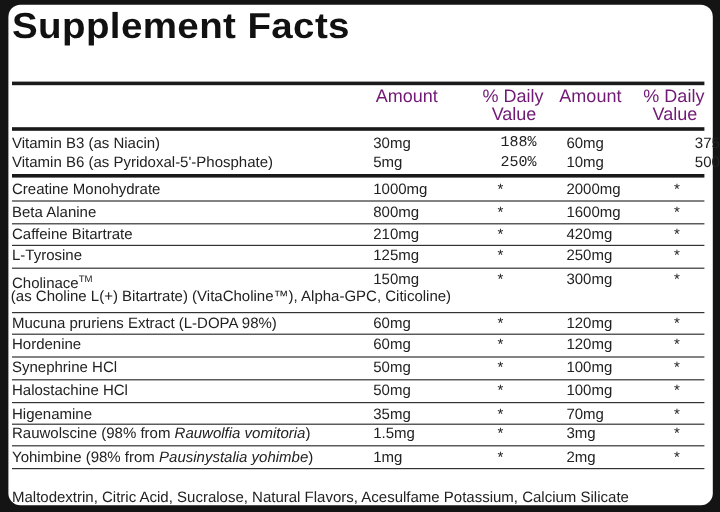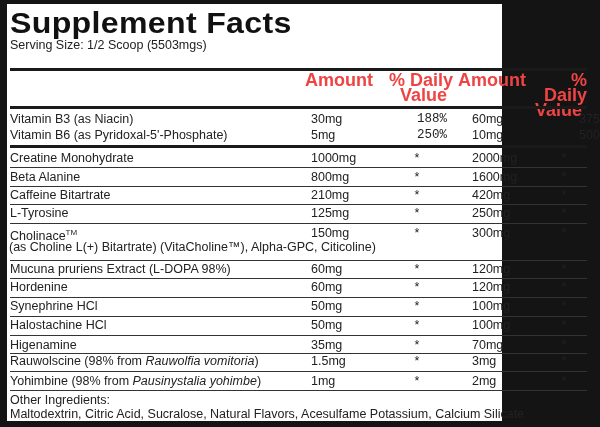--- a/index.html
+++ b/index.html
@@ -5,60 +5,60 @@
   html, body { margin: 0; padding: 0; }
   body {
     width: 600px; height: 427px; overflow: hidden;
     background: #141414;
     font-family: "Liberation Sans", sans-serif;
     color: #1e1e1e;
   }
   .panel {
     position: absolute;
     left: 7px; top: 4px;
-    width: 495px; height: 417px;
+    width: 587px; height: 417px;
     background: #ffffff;
+    border-radius: 10px;
   }
   .title {
     position: absolute; left: 3px; top: 4px;
     font-size: 30px; font-weight: bold; letter-spacing: 0.3px;
     color: #111; line-height: 30px;
     transform: scaleX(1.07); transform-origin: left;
   }
   .serving {
     position: absolute; left: 3px;
     font-size: 12.5px; line-height: 14px; color: #222;
   }
   .rule { position: absolute; left: 3px; width: 577px; background: #1a1a1a; }
   .rule.thick { height: 3px; }
   .rule.thin { height: 1px; background: #333; }
   .hdr {
-    position: absolute; font-weight: bold; font-size: 18px;
-    line-height: 15px; text-align: center; color: #ef4444;
+    position: absolute; font-weight: normal; font-size: 15px;
+    line-height: 15px; text-align: center; color: #701a75;
   }
   .row { position: absolute; left: 0; width: 587px; font-size: 12.5px; line-height: 14px; color: #222; }
   .row .name { position: absolute; left: 3px; white-space: nowrap; }
   .row .sub { position: absolute; left: 2px; top: 14px; white-space: nowrap; }
   .row .c1 { position: absolute; left: 304px; white-space: nowrap; }
   .row .c2 { position: absolute; left: 380px; width: 60px; text-align: center; white-space: nowrap; }
   .row .c3 { position: absolute; left: 465px; white-space: nowrap; }
   .row .c4 { position: absolute; left: 535px; width: 44px; text-align: center; white-space: nowrap; }
   .row .c2.pct { left: 394px; width: 46px; text-align: right; font-family: Liberation Mono, monospace; }
   .row .c4.pct { left: 560px; width: 44px; text-align: right; }
   .row .c1.vit { left: 304px; }
   i { font-style: italic; }
   sup { font-size: 8px; vertical-align: 5px; }
   .other { position: absolute; left: 3px; font-size: 12.5px; line-height: 14px; color: #222; white-space: nowrap; }
 </style>
 </head>
 <body>
 
 <div class="panel">
   <div class="title">Supplement Facts</div>
-  <div class="serving" style="top:34px">Serving Size: 1/2 Scoop (5503mgs)</div>
 
   <div class="rule thick" style="top:64px"></div>
 
   <div class="hdr" style="left:282px; top:69px; width:100px;">
     <div>Amount</div>
   </div>
   <div class="hdr" style="left:380px; top:69px; width:66px; text-align:right;">
     <div>% Daily</div>
     <div style="padding-right:6px">Value</div>
   </div>
@@ -191,15 +191,14 @@
 
   <div class="row" style="top:370px">
     <span class="name"><span>Yohimbine (98% from </span><i>Pausinystalia yohimbe</i><span>)</span></span>
     <span class="c1">1mg</span>
     <span class="c2">*</span>
     <span class="c3">2mg</span>
     <span class="c4">*</span>
   </div>
   <div class="rule thin" style="top:386px"></div>
 
-  <div class="other" style="top:389px">Other Ingredients:</div>
   <div class="other" style="top:403px">Maltodextrin, Citric Acid, Sucralose, Natural Flavors, Acesulfame Potassium, Calcium Silicate</div>
 </div>
 
 </body></html>

